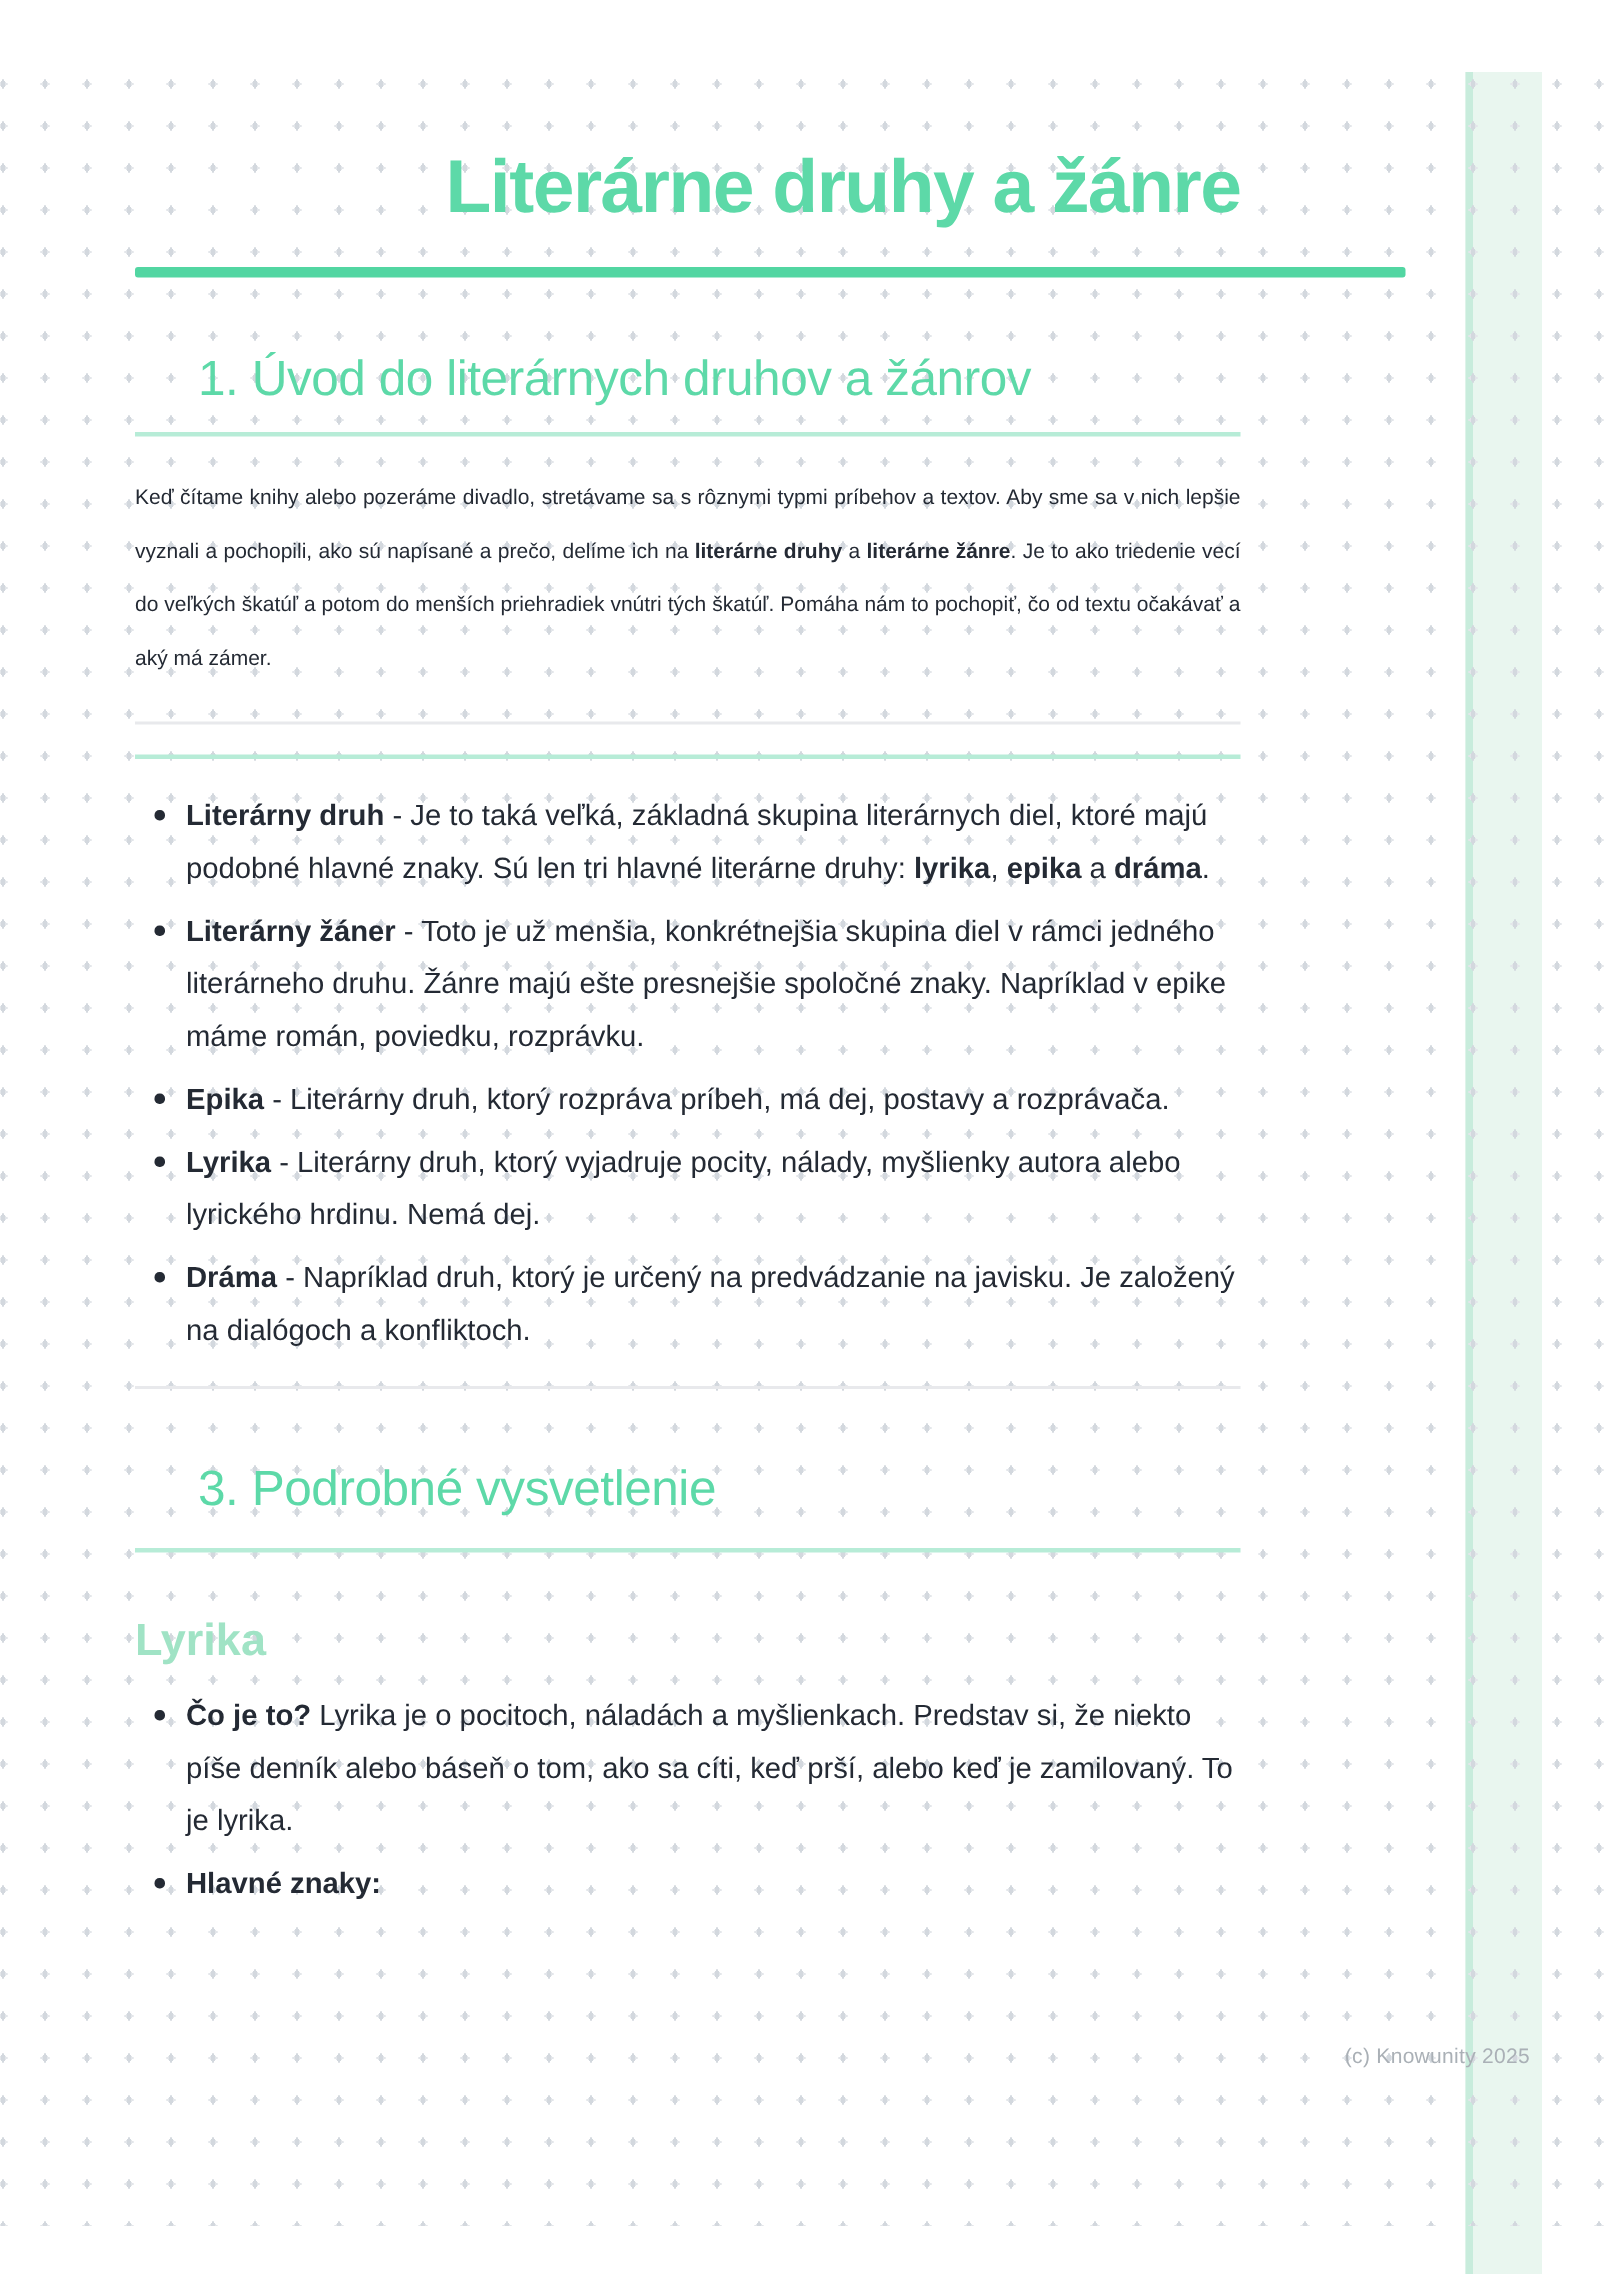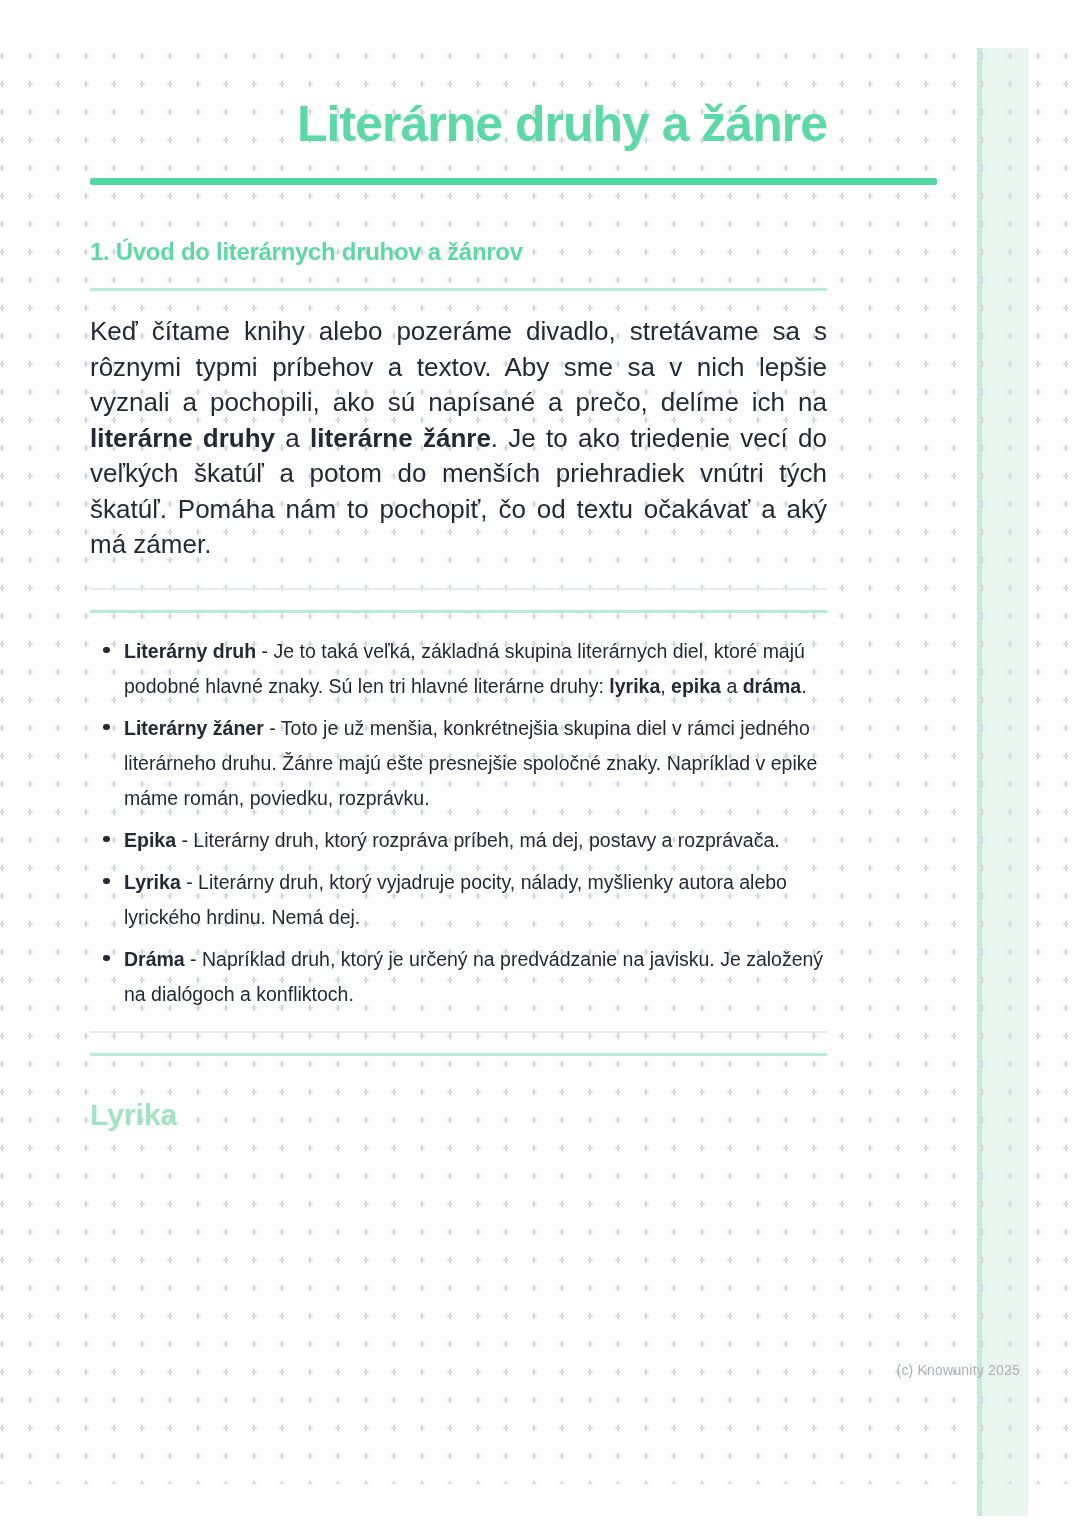--- a/index.html
+++ b/index.html
@@ -40,32 +40,33 @@
     margin-top:97px;
     font-size:50px; line-height:55px; font-weight:700; letter-spacing:-1px;
     color:var(--accent);
     text-align:right;
   }
   .title-rule{
     margin-top:26px; width:847px; height:7px; border-radius:2px;
     background:var(--accent-rule);
   }
   h2.section-heading{
-    font-size:24px; line-height:40px; font-weight:700; letter-spacing:-0.3px;
+    font-size:33px; line-height:40px; font-weight:400; letter-spacing:-0.3px;
     color:var(--accent);
+    margin-left:42px;
   }
   .mt-sec{margin-top:47px;}
   .mt-sec2{margin-top:46px;}
   .h2-rule{
     height:3px; width:737px; background:var(--accent-light); margin-top:16px;
   }
   .h2-rule.tight{margin-top:20px;}
   p.body-paragraph{
     margin-top:23px;
-    font-size:26px; line-height:35.5px; text-align:justify;
+    font-size:14px; line-height:35.5px; text-align:justify;
   }
   .divider{
     height:2px; width:737px; background:var(--divider);
   }
   .divider.d1{margin-top:25px;}
   .divider.d2{margin-top:19px;}
   ul.bullet-list{
     list-style:none; margin-top:21px;
     font-size:19.5px; line-height:35px;
   }
@@ -109,18 +110,23 @@
   <ul class="bullet-list">
       <li><span class="b">Literárny druh</span><span> - Je to taká veľká, základná skupina literárnych diel, ktoré majú podobné hlavné znaky. Sú len tri hlavné literárne druhy: </span><span class="b">lyrika</span><span>, </span><span class="b">epika</span><span> a </span><span class="b">dráma</span><span>.</span></li>
       <li><span class="b">Literárny žáner</span><span> - Toto je už menšia, konkrétnejšia skupina diel v rámci jedného literárneho druhu. Žánre majú ešte presnejšie spoločné znaky. Napríklad v epike máme román, poviedku, rozprávku.</span></li>
       <li><span class="b">Epika</span><span> - Literárny druh, ktorý rozpráva príbeh, má dej, postavy a rozprávača.</span></li>
       <li><span class="b">Lyrika</span><span> - Literárny druh, ktorý vyjadruje pocity, nálady, myšlienky autora alebo lyrického hrdinu. Nemá dej.</span></li>
       <li><span class="b">Dráma</span><span> - Napríklad druh, ktorý je určený na predvádzanie na javisku. Je založený na dialógoch a konfliktoch.</span></li>
     </ul>
 
   <div class="divider d2"></div>
 
+  <h2 class="section-heading mt-sec2">3. Podrobné vysvetlenie</h2>
   <div class="h2-rule tight"></div>
   <h3 class="sub-heading">Lyrika</h3>
+  <ul class="bullet-list second">
+      <li><span class="b">Čo je to?</span><span> Lyrika je o pocitoch, náladách a myšlienkach. Predstav si, že niekto píše denník alebo báseň o tom, ako sa cíti, keď prší, alebo keď je zamilovaný. To je lyrika.</span></li>
+      <li><span class="b">Hlavné znaky:</span></li>
+    </ul>
 
 </div>
 
 <div class="watermark">(c) Knowunity 2025</div>
 
 </body></html>

